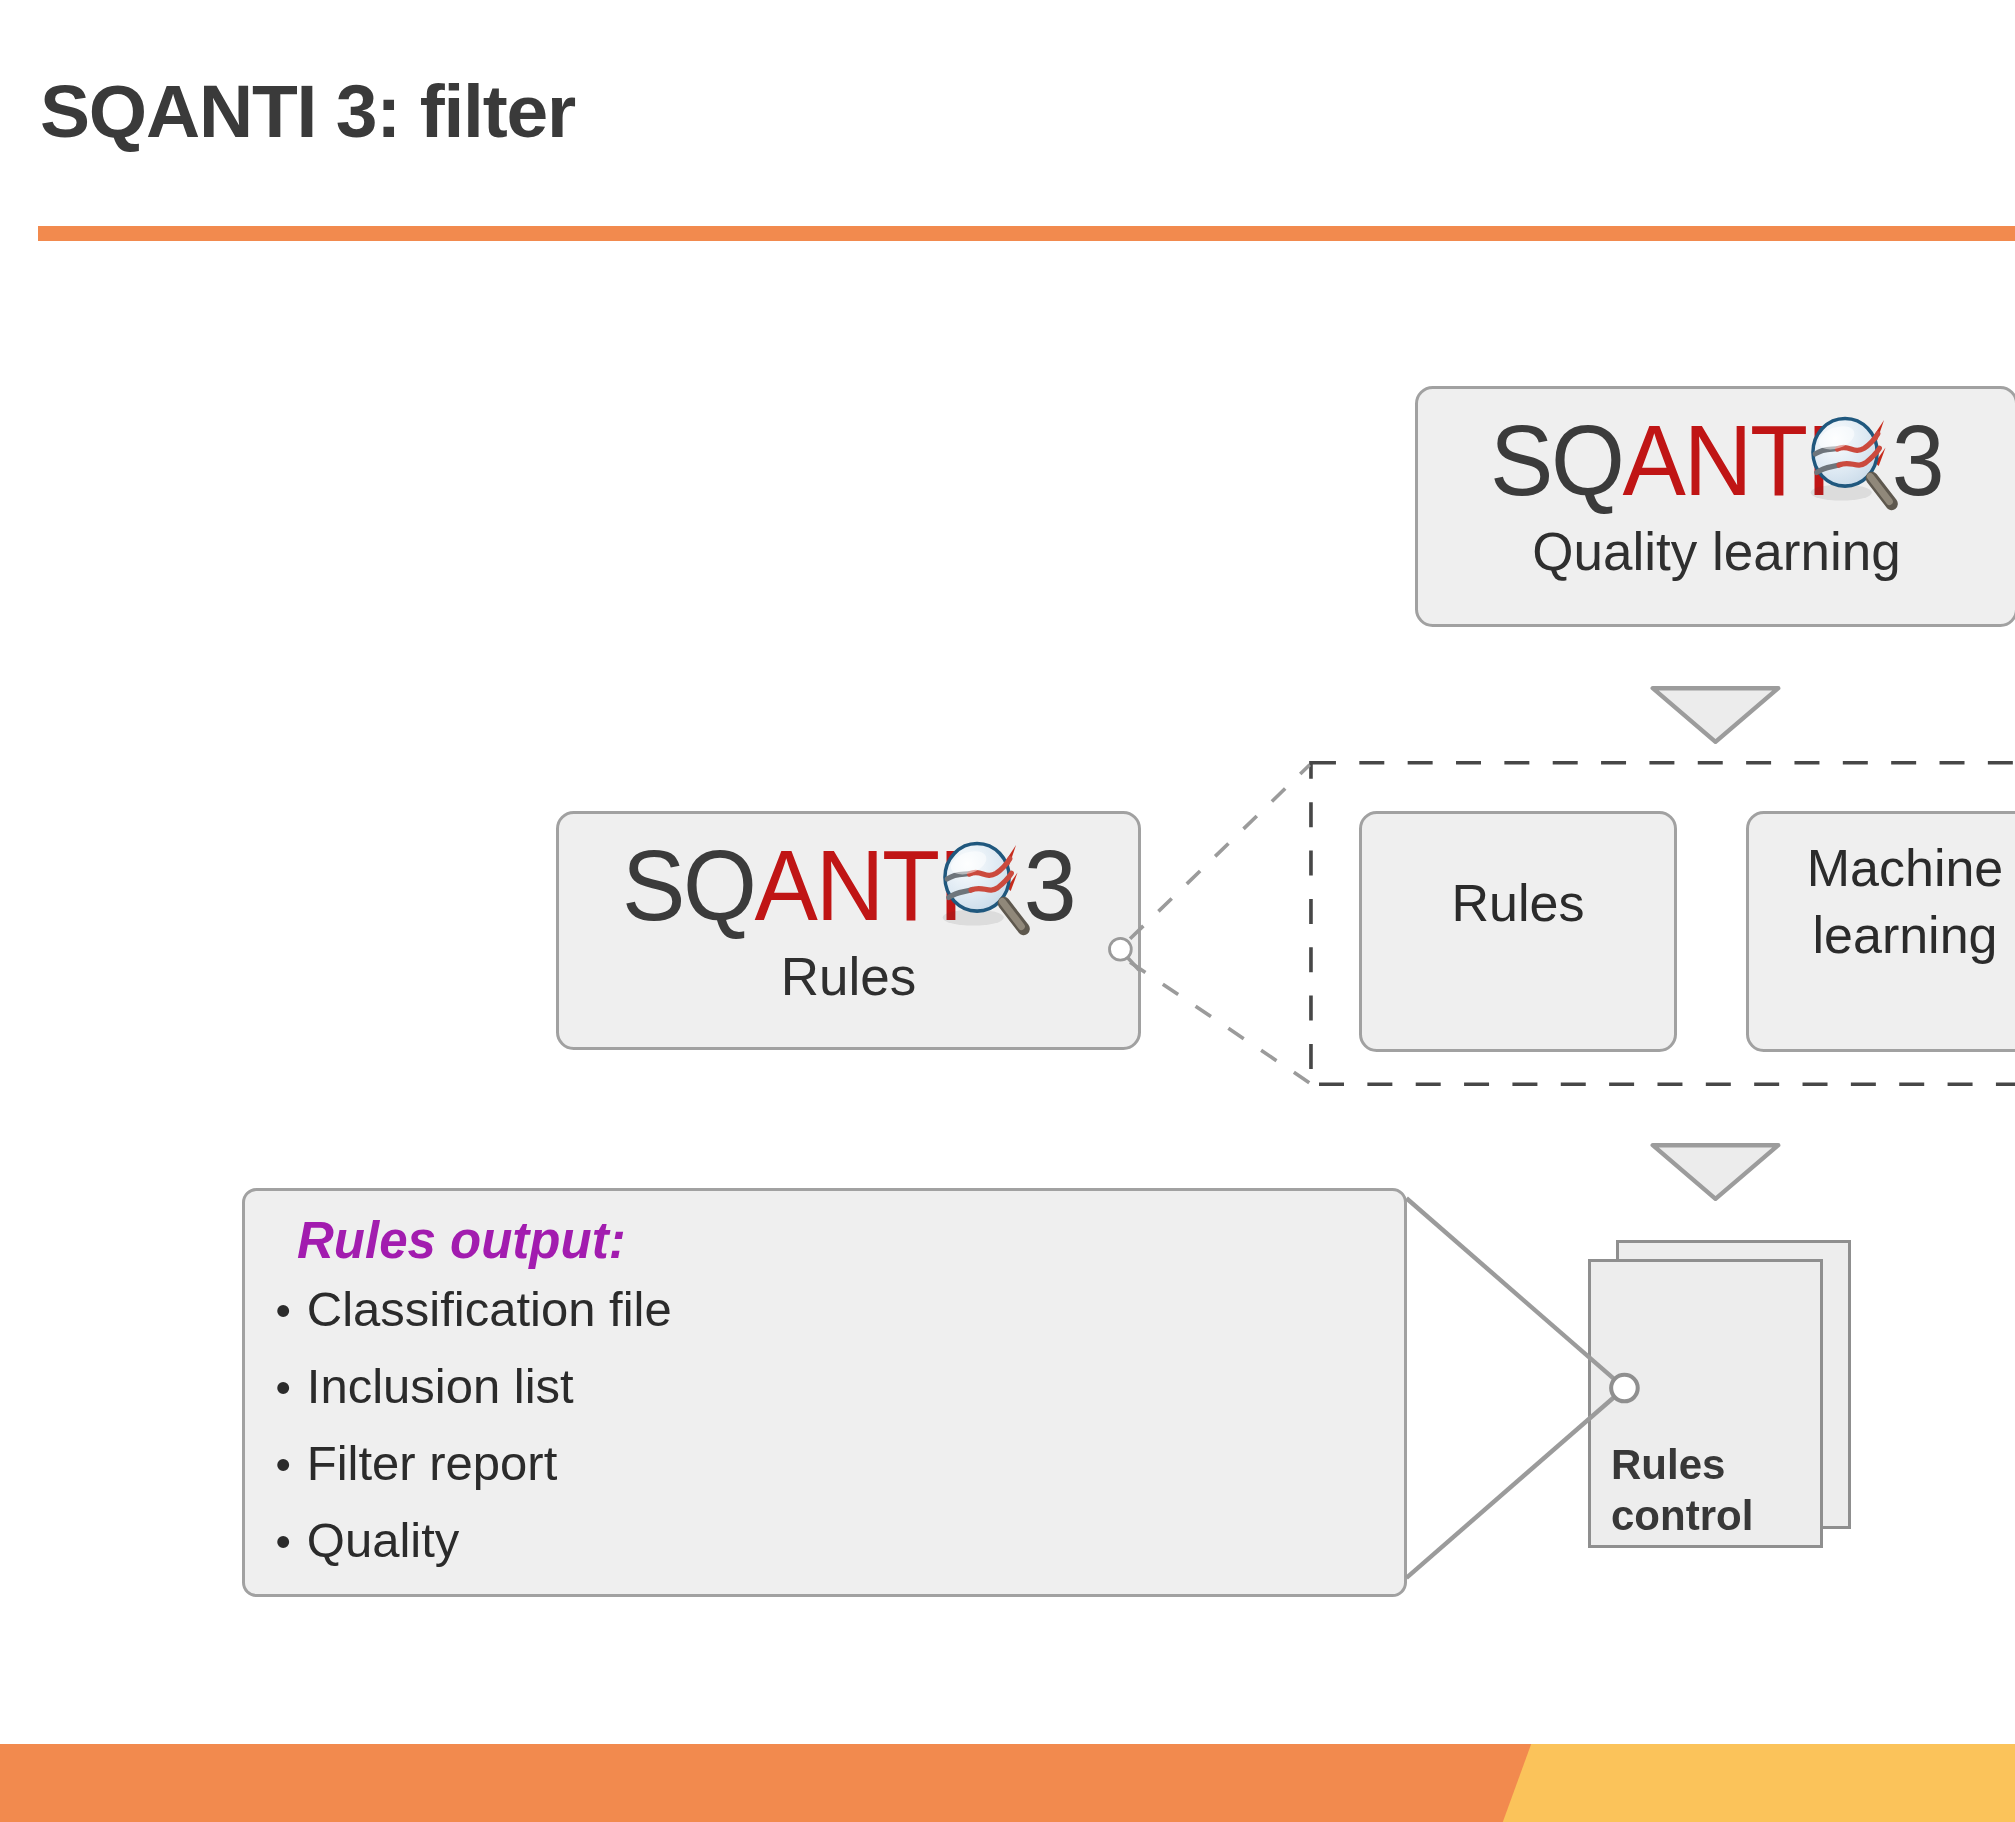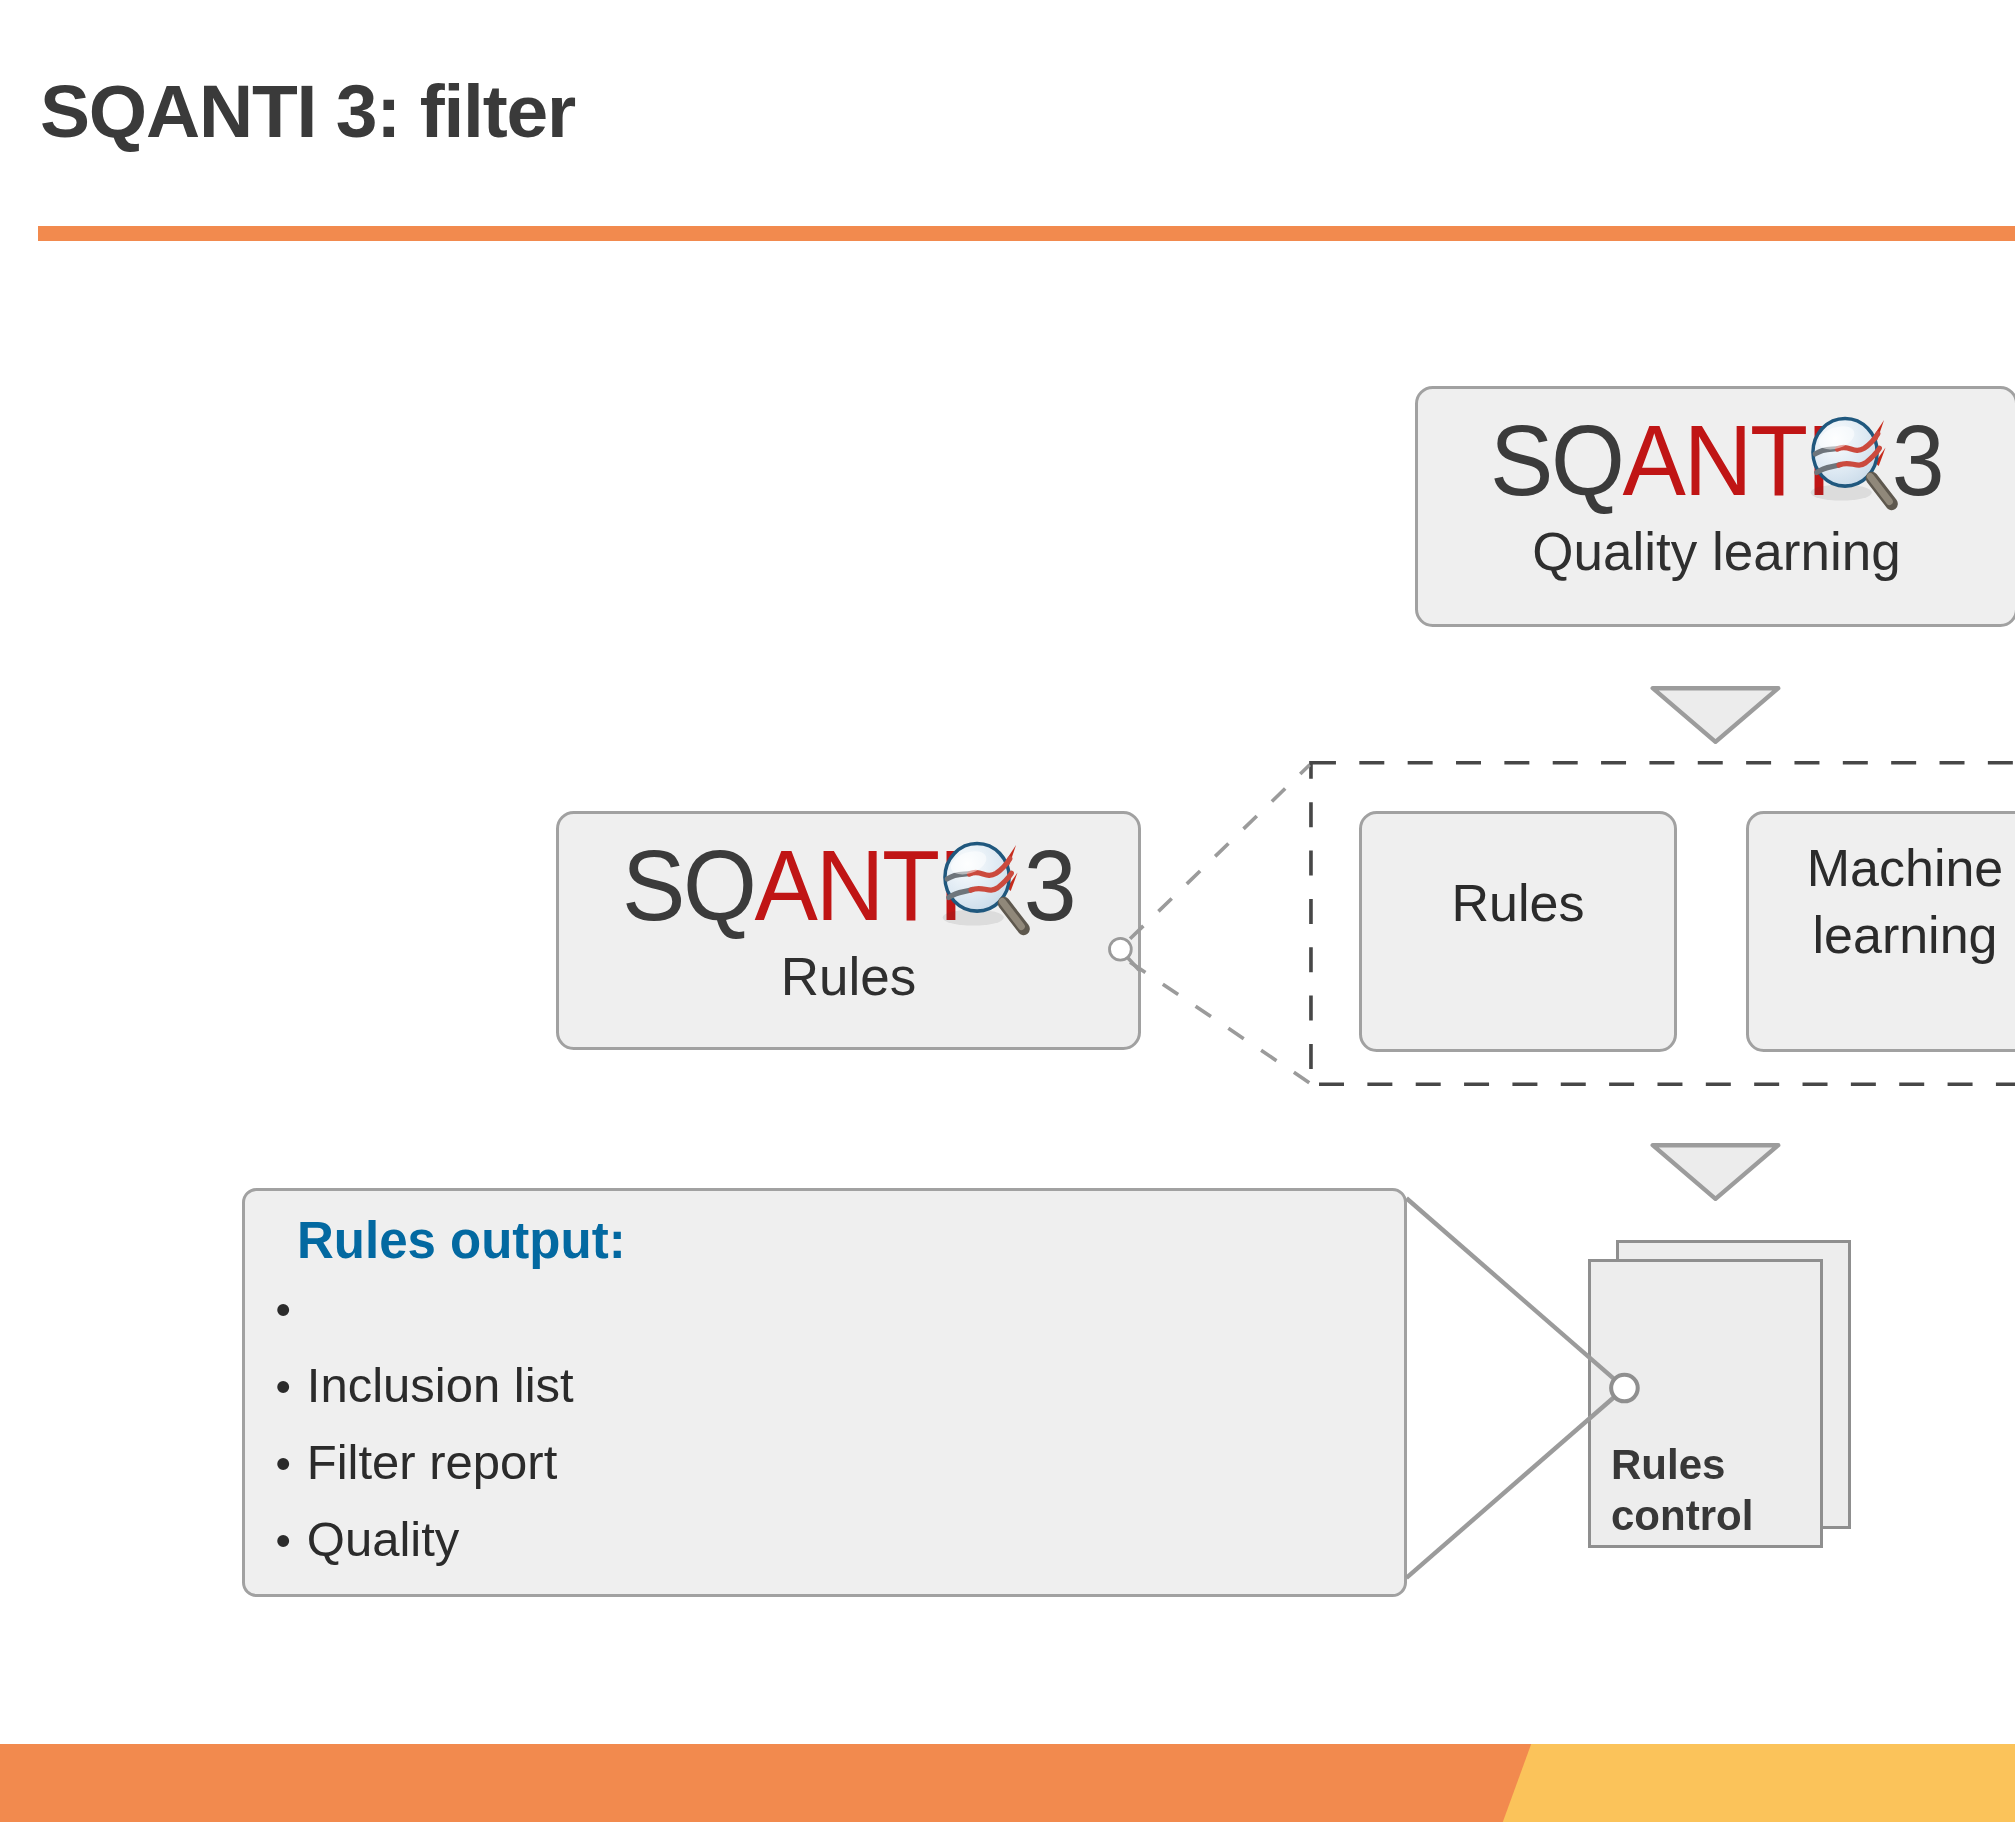--- a/index.html
+++ b/index.html
@@ -47,21 +47,21 @@
   }
 
   
   .tri { position:absolute; width:133px; height:60px; }
   .tri1 { left:1649px; top:685px; }
   .tri2 { left:1649px; top:1142px; }
   .tri polygon { fill:#ECECEC; stroke:#9C9C9C; stroke-width:11; stroke-linejoin:round; }
 
   
   .callout { left:242px; top:1188px; width:1165px; height:409px; border-radius:14.5px; padding:14.5px 24px; }
-  .callout-heading { font-size:51px; font-weight:bold; color:#0369a1; margin:5.6px 0 10.5px 28px; }
+  .callout-heading { font-size:51px; font-weight:bold; color:#a21caf; margin:5.6px 0 10.5px 28px;font-style:italic; }
   .callout-list { list-style:none; margin:0; padding:0 0 0 6.4px; font-size:49px; color:#2B2B2B; }
   .callout-list li { display:flex; align-items:baseline; gap:16px; line-height:57px; margin-bottom:19.3px; }
   .dot { font-size:44px; }
 
   
   .page {
     position:absolute; width:235px; height:289px; box-sizing:border-box;
     background:#EDEDED; border:3.6px solid var(--c-page-border,#8F8F8F);
   }
   .page-back  { left:1616px; top:1240px; }
@@ -173,20 +173,21 @@
   <svg class="tri tri2" viewBox="0 0 330 150">
     <polygon points="8,8 322,8 165,142"></polygon>
   </svg>
 
   
   <div class="box callout">
     <div class="callout-heading">Rules output:</div>
     <ul class="callout-list">
       <li>
         <span class="dot">•</span>
+        <span>Classification file</span>
       </li>
       <li>
         <span class="dot">•</span>
         <span>Inclusion list</span>
       </li>
       <li>
         <span class="dot">•</span>
         <span>Filter report</span>
       </li>
       <li>

